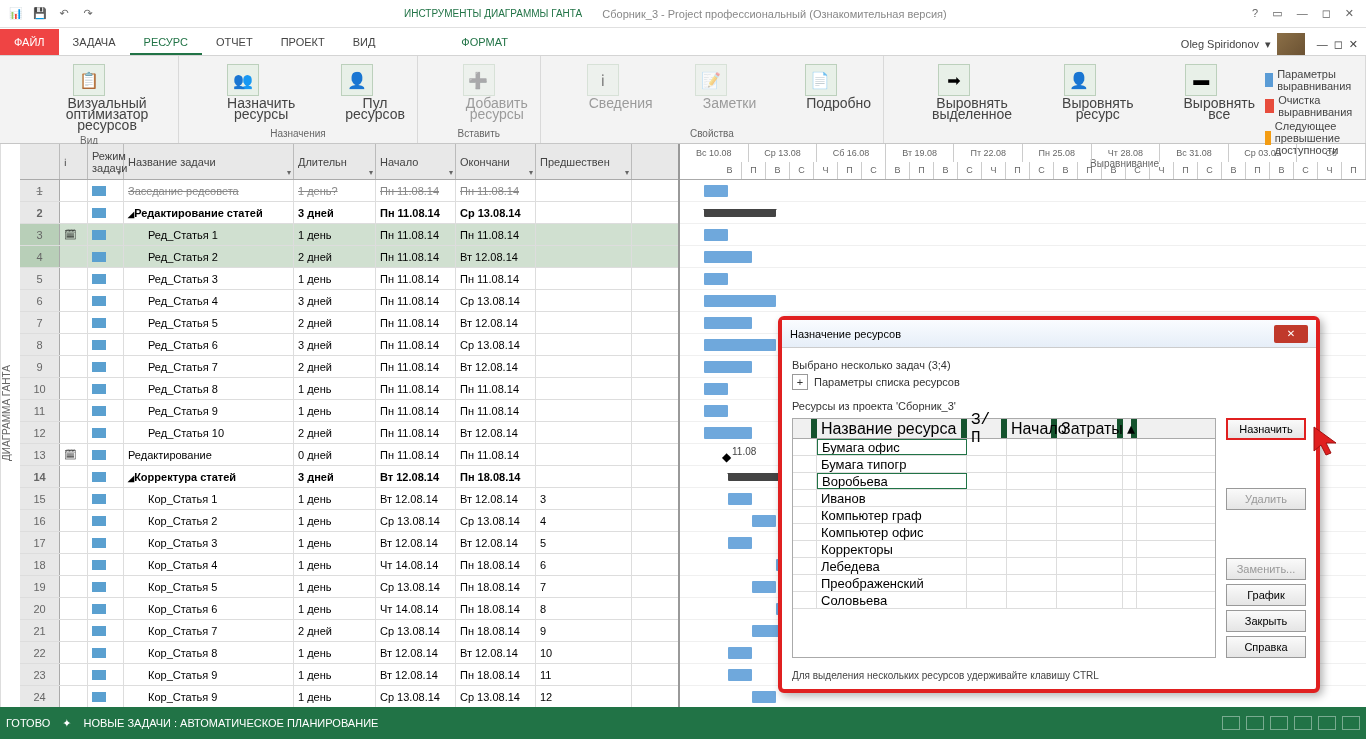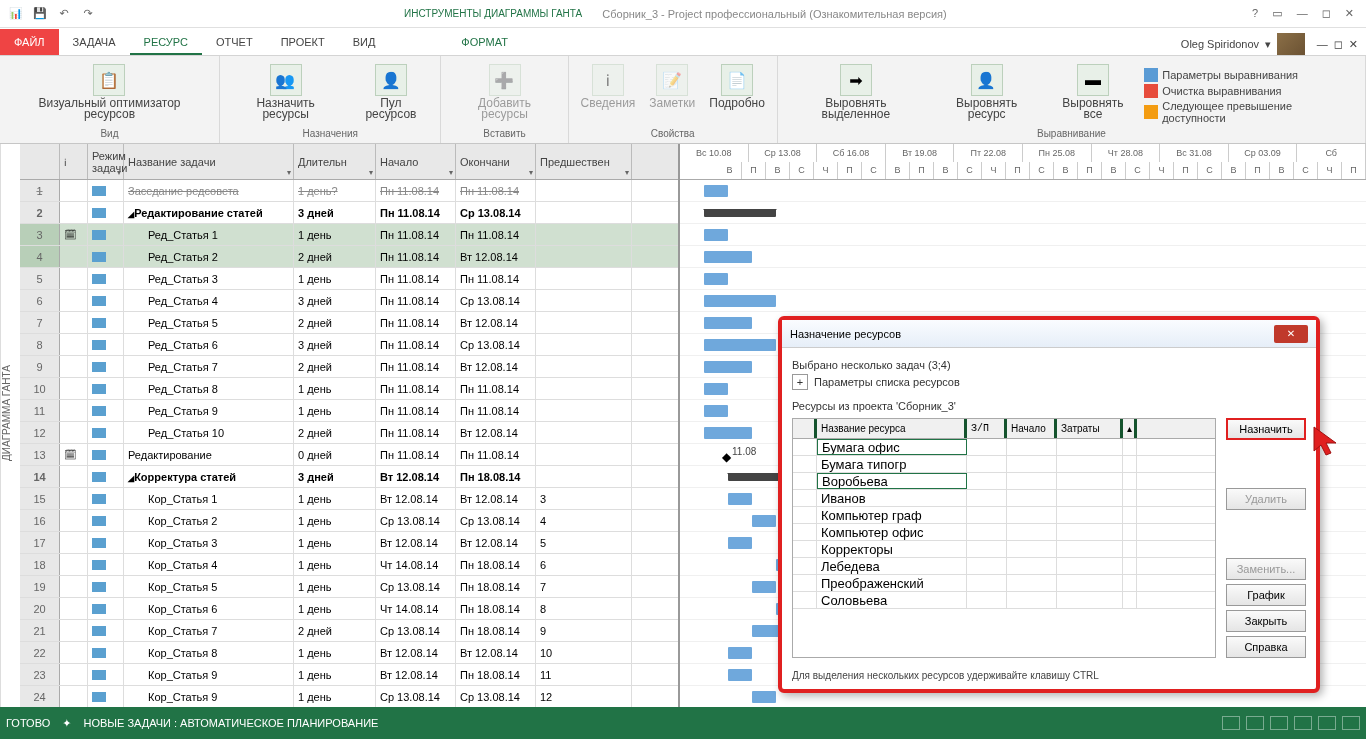--- a/index.html
+++ b/index.html
@@ -20,21 +20,21 @@
 .tabbar .spacer { flex:1; }
 .tabbar .user { color:#444; padding:0 8px; display:flex; align-items:center; gap:6px; }
 .tabbar .user .avatar { width:28px; height:22px; background:linear-gradient(135deg,#8b6f47,#6b5233); }
 
 .ribbon { height:88px; background:#f3f3f3; border-bottom:1px solid #c6c6c6; display:flex; }
 .rgroup { border-right:1px solid #d9d9d9; padding:2px 8px; display:flex; flex-direction:column; }
 .rgroup .items { flex:1; display:flex; align-items:flex-start; gap:6px; padding-top:4px; }
 .rgroup .label { font-size:10px; color:#666; text-align:center; padding:2px 0; }
 .rbtn { display:flex; flex-direction:column; align-items:center; gap:2px; padding:2px 4px; cursor:default; }
 .rbtn .ico { width:32px; height:32px; background:#e8f0e8; border:1px solid #bcd0bc; display:flex; align-items:center; justify-content:center; font-size:16px; }
-.rbtn .txt { font-size:12px; color:#444; text-align:center; line-height:11px; }
+.rbtn .txt { font-size:14px; color:#444; text-align:center; line-height:11px;margin-left:36px; }
 .rbtn.disabled { opacity:.5; }
 .rlist { display:flex; flex-direction:column; gap:2px; font-size:10px; color:#444; padding-top:6px; }
 .rlist div { display:flex; align-items:center; gap:4px; }
 .rlist .mico { width:14px; height:14px; background:#5a9bd5; }
 
 .workspace { position:absolute; top:144px; left:0; right:0; bottom:16px; display:flex; }
 .sidebar { width:20px; writing-mode:vertical-rl; transform:rotate(180deg); text-align:center; color:#666; font-size:10px; padding-top:40px; border-right:1px solid #ddd; }
 
 .grid-area { flex:0 0 660px; display:flex; flex-direction:column; border-right:2px solid #999; }
 .ghdr { display:flex; background:#e8e8e8; border-bottom:1px solid #aaa; height:36px; }
@@ -70,21 +70,21 @@
 
 .dialog { position:absolute; left:778px; top:316px; width:542px; border:4px solid #e02020; border-radius:6px; background:#fff; box-shadow:3px 3px 8px rgba(0,0,0,.3); }
 .dlg-title { background:linear-gradient(#fafcff,#e6eef8); height:28px; display:flex; align-items:center; padding:0 8px; border-bottom:1px solid #ccc; }
 .dlg-title .x { margin-left:auto; width:34px; height:18px; background:#c0392b; color:#fff; display:flex; align-items:center; justify-content:center; font-size:10px; border-radius:2px; }
 .dlg-body { padding:8px 10px; }
 .dlg-row { font-size:11px; color:#333; margin:3px 0; display:flex; align-items:center; gap:6px; }
 .expand-btn { width:16px; height:16px; border:1px solid #999; display:flex; align-items:center; justify-content:center; }
 .dlg-content { display:flex; gap:10px; margin-top:6px; }
 .dlg-grid { flex:1; border:1px solid #aaa; }
 .dgh { display:flex; background:#f0f0f0; height:20px; border-bottom:1px solid #aaa; }
-.dgh .dc { border-right:3px solid #14532d; padding:0 4px; display:flex; align-items:center; font-size:10px; }
+.dgh .dc { border-right:6px solid #14532d; padding:0 4px; display:flex; align-items:center; font-size:16px; }
 .dc1 { width:24px; } .dc2 { width:150px; } .dc3 { width:40px;font-family:Liberation Mono, monospace; } .dc4 { width:50px; } .dc5 { width:66px; } .dc6 { width:14px; }
 .dgr { display:flex; height:17px; border-bottom:1px solid #ddd; }
 .dgr .dc { border-right:1px solid #ddd; padding:4px 4px; display:flex; align-items:center; font-size:13px; overflow:hidden; }
 .dgr.sel .dc2 { background:#fff; border:1px solid #217346; }
 .dlg-btns { display:flex; flex-direction:column; gap:4px; width:80px; }
 .dlg-btns button { height:22px; background:linear-gradient(#fafafa,#e5e5e5); border:1px solid #999; font-size:11px; cursor:default; }
 .dlg-btns button.primary { border:2px solid #e02020; }
 .dlg-btns button:disabled { color:#999;margin-top:44px; }
 .dlg-foot { font-size:10px; color:#444; padding:4px 10px 8px; }
 

